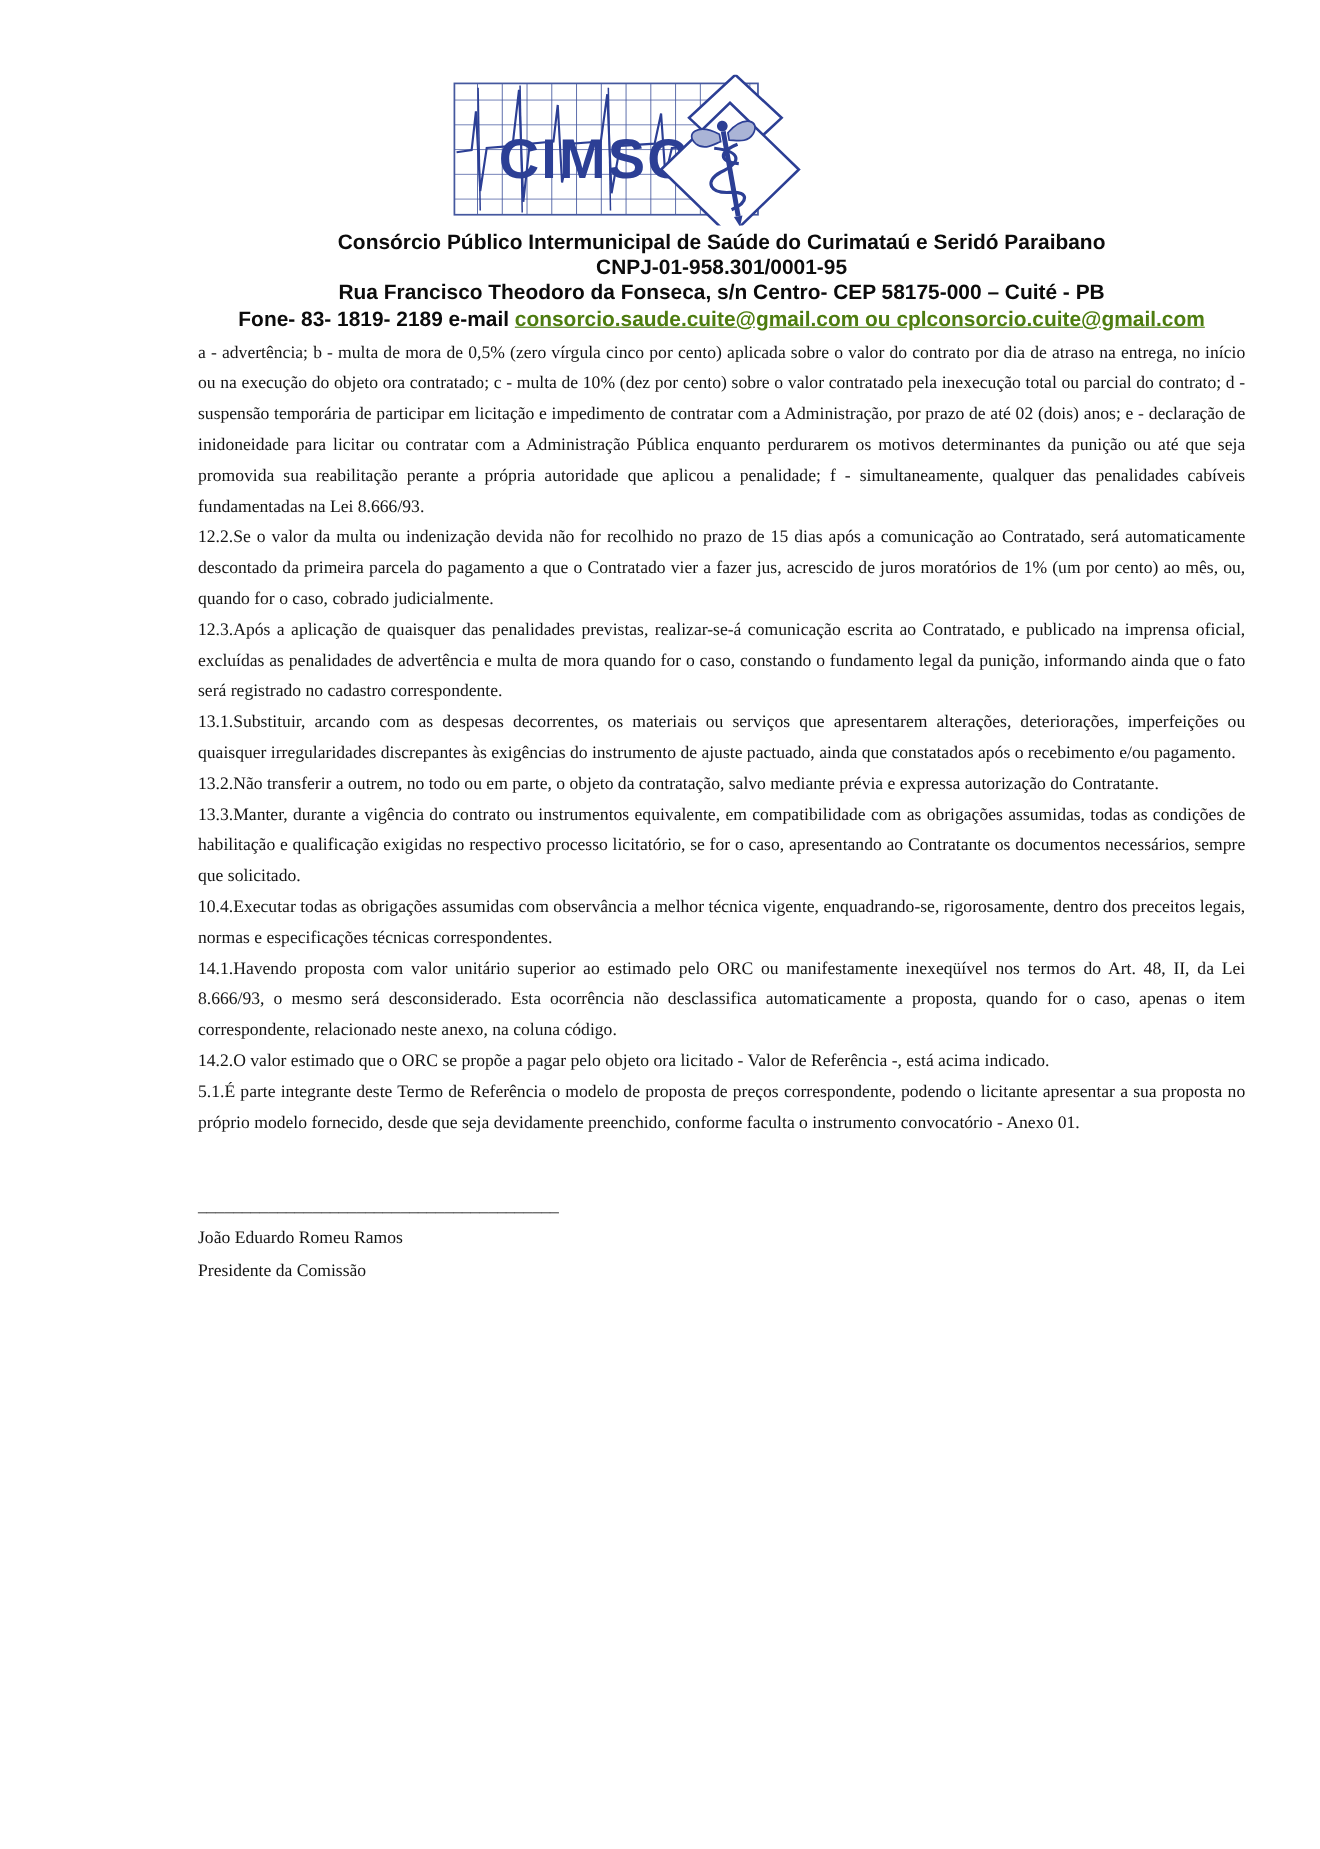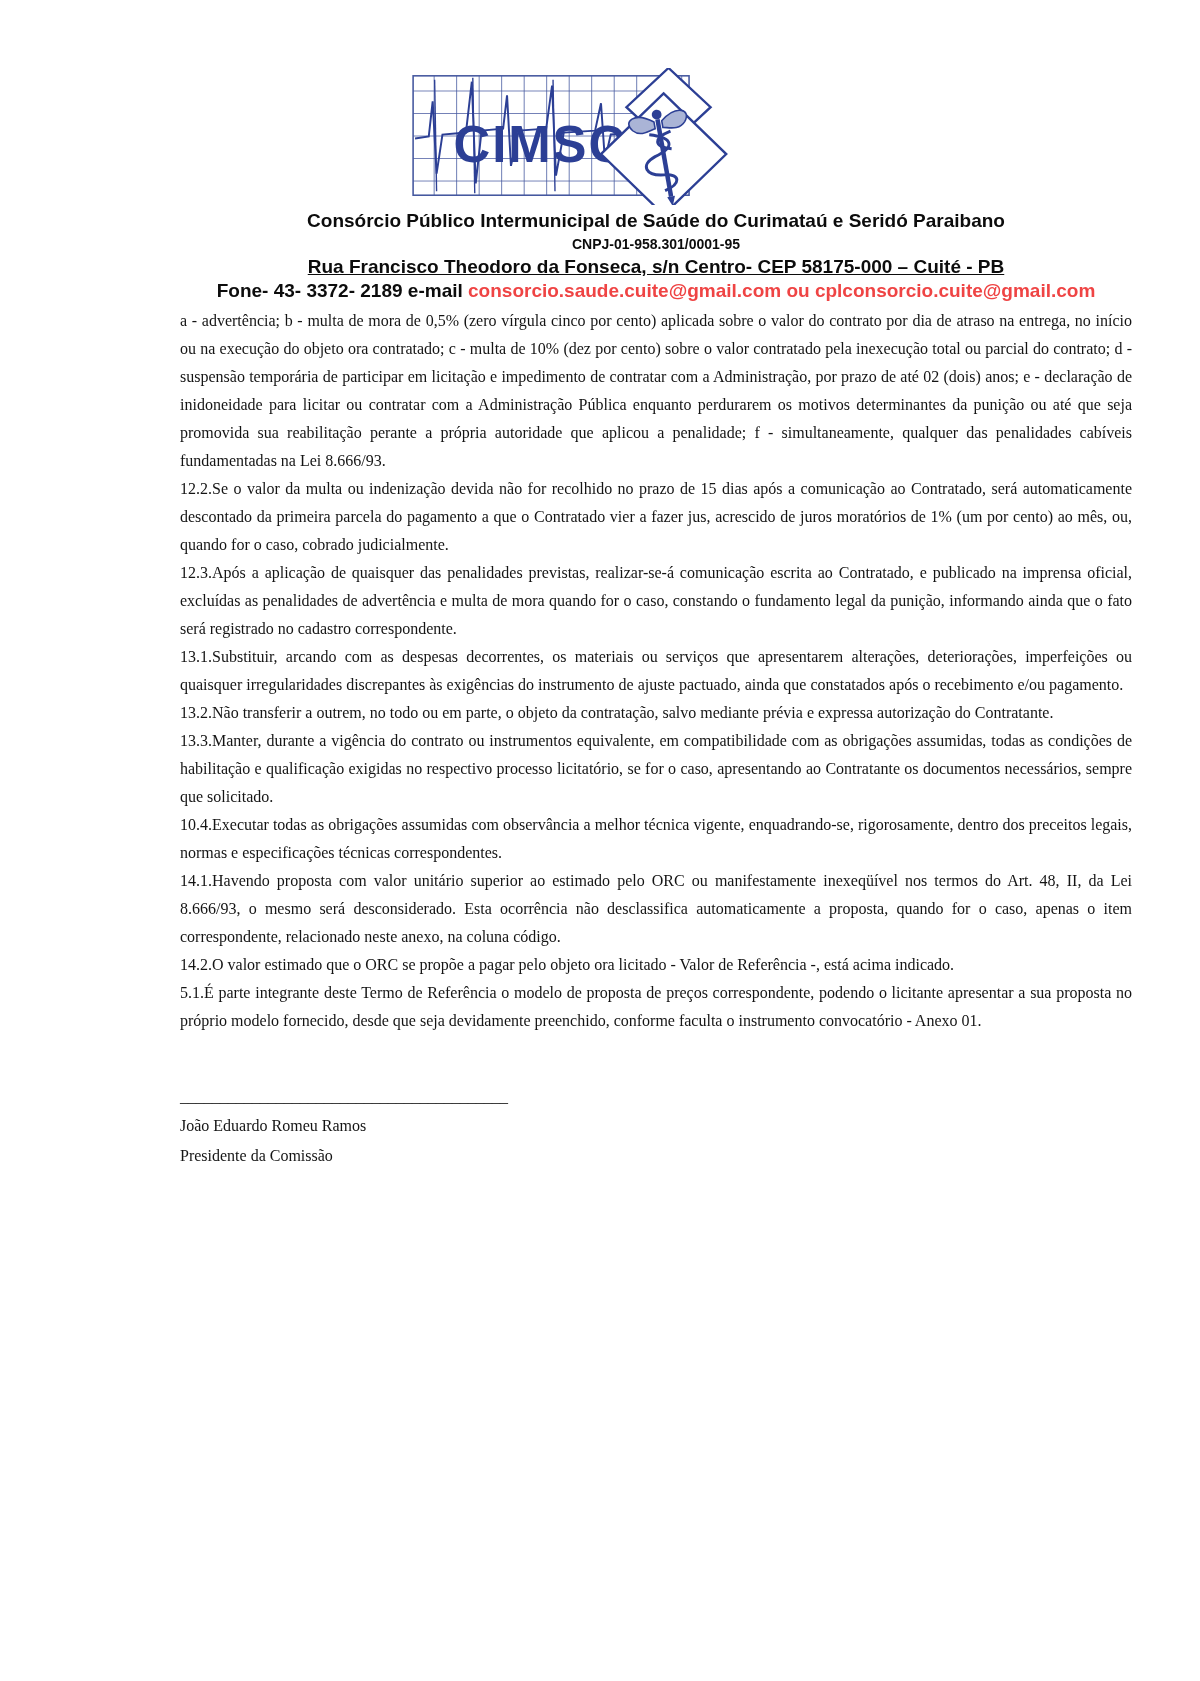--- a/index.html
+++ b/index.html
@@ -19,25 +19,26 @@
     height:137px;
   }
   .header-block{
     margin:4px 100px 0 148px;
     text-align:center;
     font-family:"Liberation Sans", sans-serif;
     font-weight:bold;
     color:#0c0c0c;
   }
   .org-name{font-size:19px;line-height:24px;}
-  .cnpj{font-size:14px;line-height:22px;}
-  .address{font-size:19px;line-height:24px;text-decoration:underline;}
+  .cnpj{font-size:19px;line-height:22px;}
+  .address{font-size:19px;line-height:24px;}
   .phone-line{font-size:19px;line-height:24px;}
   .email-link{
-    color:#ef4444;
+    color:#4d7c0f;
+    text-decoration:underline;
     cursor:pointer;
   }
   .body-block{
     margin:4px 100px 0 148px;
   }
   .body-par{
     margin:0;
     font-size:16px;
     line-height:28px;
     text-align:justify;
@@ -93,21 +94,21 @@
         <path d="M-11,-22 C 13,-15 13,-5 -9,1 C -26,7 -22,19 -3,21 C 14,23 12,33 -5,37" fill="none" stroke="#2c3f95" stroke-width="3"></path>
         <path d="M11,-22 C -8,-18 -9,-9 9,-4" fill="none" stroke="#2c3f95" stroke-width="3"></path>
       </g>
     </svg>
   </div>
 
   <div class="header-block">
     <div class="org-name">Consórcio Público Intermunicipal de Saúde do  Curimataú e Seridó Paraibano</div>
     <div class="cnpj">CNPJ-01-958.301/0001-95</div>
     <div class="address">Rua Francisco Theodoro da Fonseca, s/n  Centro- CEP 58175-000 – Cuité - PB</div>
-    <div class="phone-line"><span>Fone- 43- 3372- 2189 e-mail </span><span class="email-link">consorcio.saude.cuite@gmail.com ou cplconsorcio.cuite@gmail.com</span></div>
+    <div class="phone-line"><span>Fone- 83- 1819- 2189 e-mail </span><span class="email-link">consorcio.saude.cuite@gmail.com ou cplconsorcio.cuite@gmail.com</span></div>
   </div>
 
   <div class="body-block">
     <p class="body-par">a - advertência; b - multa de mora de 0,5% (zero vírgula cinco por cento) aplicada sobre o valor do contrato por dia de atraso na entrega, no início ou na execução do objeto ora contratado; c - multa de 10% (dez por cento) sobre o valor contratado pela inexecução total ou parcial do contrato; d - suspensão temporária de participar em licitação e impedimento de contratar com a Administração, por prazo de até 02 (dois) anos; e - declaração de inidoneidade para licitar ou contratar com a Administração Pública enquanto perdurarem os motivos determinantes da punição ou até que seja promovida sua reabilitação perante a própria autoridade que aplicou a penalidade; f - simultaneamente, qualquer das penalidades cabíveis fundamentadas na Lei 8.666/93.</p>
     <p class="body-par">12.2.Se o valor da multa ou indenização devida não for recolhido no prazo de 15 dias após a comunicação ao Contratado, será automaticamente descontado da primeira parcela do pagamento a que o Contratado vier a fazer jus, acrescido de juros moratórios de 1% (um por cento) ao mês, ou, quando for o caso, cobrado judicialmente.</p>
     <p class="body-par">12.3.Após a aplicação de quaisquer das penalidades previstas, realizar-se-á comunicação escrita ao Contratado, e publicado na imprensa oficial, excluídas as penalidades de advertência e multa de mora quando for o caso, constando o fundamento legal da punição, informando ainda que o fato será registrado no cadastro correspondente.</p>
     <p class="body-par">13.1.Substituir, arcando com as despesas decorrentes, os materiais ou serviços que apresentarem alterações, deteriorações, imperfeições ou quaisquer irregularidades discrepantes às exigências do instrumento de ajuste pactuado, ainda que constatados após o recebimento e/ou pagamento.</p>
     <p class="body-par">13.2.Não transferir a outrem, no todo ou em parte, o objeto da contratação, salvo mediante prévia e expressa autorização do Contratante.</p>
     <p class="body-par">13.3.Manter, durante a vigência do contrato ou instrumentos equivalente, em compatibilidade com as obrigações assumidas, todas as condições de habilitação e qualificação exigidas no respectivo processo licitatório, se for o caso, apresentando ao Contratante os documentos necessários, sempre que solicitado.</p>
     <p class="body-par">10.4.Executar todas as obrigações assumidas com observância a melhor técnica vigente, enquadrando-se, rigorosamente, dentro dos preceitos legais, normas e especificações técnicas correspondentes.</p>

